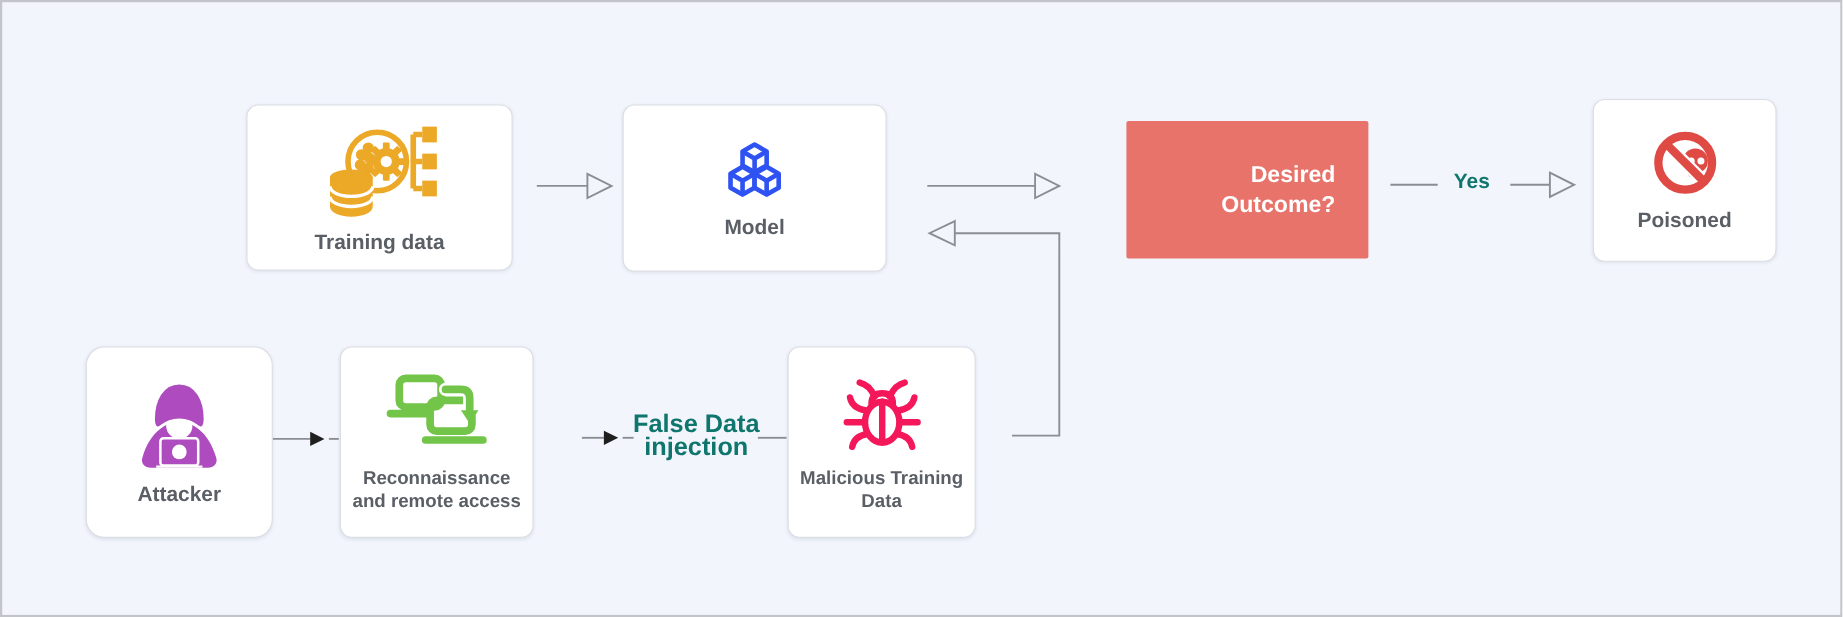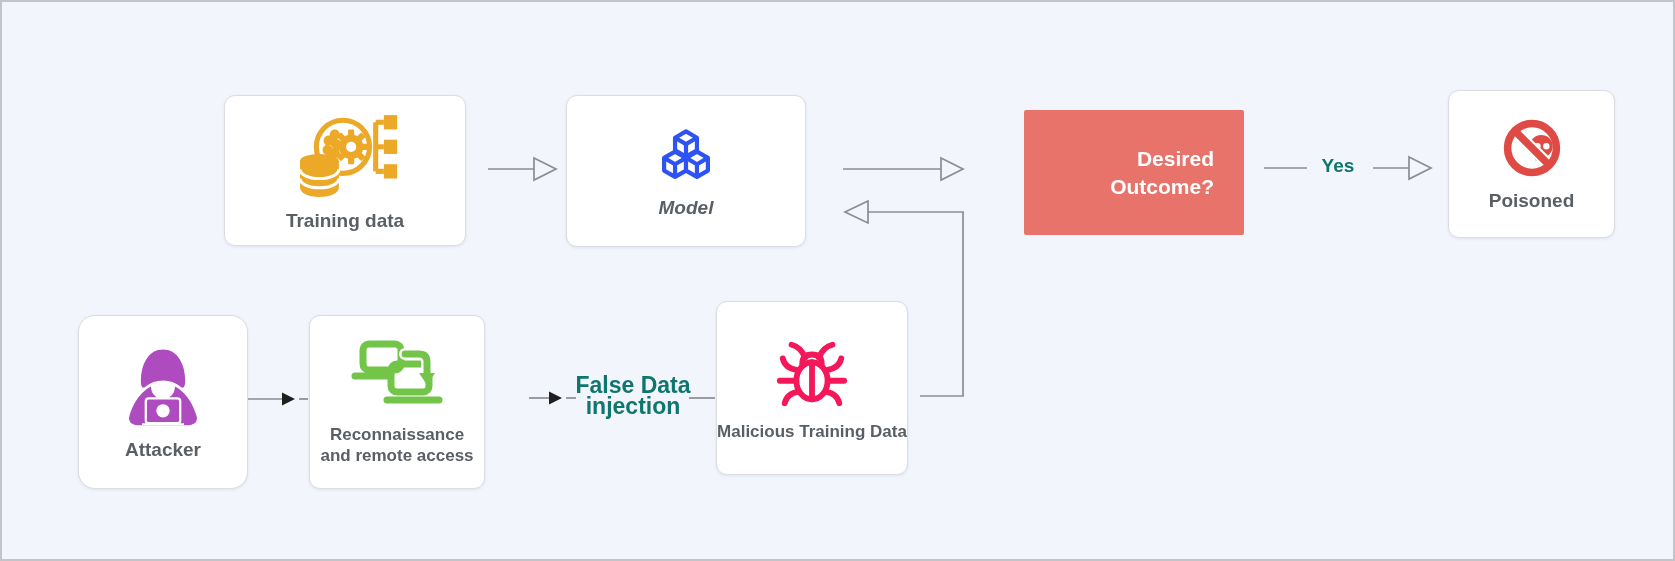--- a/index.html
+++ b/index.html
@@ -23,25 +23,25 @@
     align-items:center;justify-content:center;
     gap:10px;
     box-sizing:border-box;
     text-align:center;
   }
   .node .lbl{
     font-weight:700;color:#5A5F66;font-size:19px;line-height:22px;
   }
   .node .lbl.sm{font-size:17px;line-height:21px;}
   .n-training{left:222px;top:93px;width:242px;height:151px;}
-  .n-model{left:564px;top:93px;width:240px;height:152px;font-style:italic;}
+  .n-model{left:564px;top:93px;width:240px;height:152px;}
   .n-poisoned{left:1446px;top:88px;width:167px;height:148px;}
   .n-attacker{left:76px;top:313px;width:170px;height:174px;border-radius:17px;}
   .n-recon{left:307px;top:313px;width:176px;height:174px;padding:0 8px;}
-  .n-malicious{left:714px;top:299px;width:192px;height:174px;}
+  .n-malicious{left:714px;top:313px;width:171px;height:174px;}
   .n-outcome{
     position:absolute;left:1022px;top:108px;width:220px;height:125px;
     background:#E8736B;border:none;border-radius:2px;
     display:flex;align-items:center;justify-content:center;text-align:right;
     box-sizing:border-box;
   }
   .n-outcome .lbl{
     color:#FFFFFF;font-weight:700;font-size:21px;line-height:28px;
     font-family:"Liberation Sans",sans-serif;padding:0 30px;
   }

